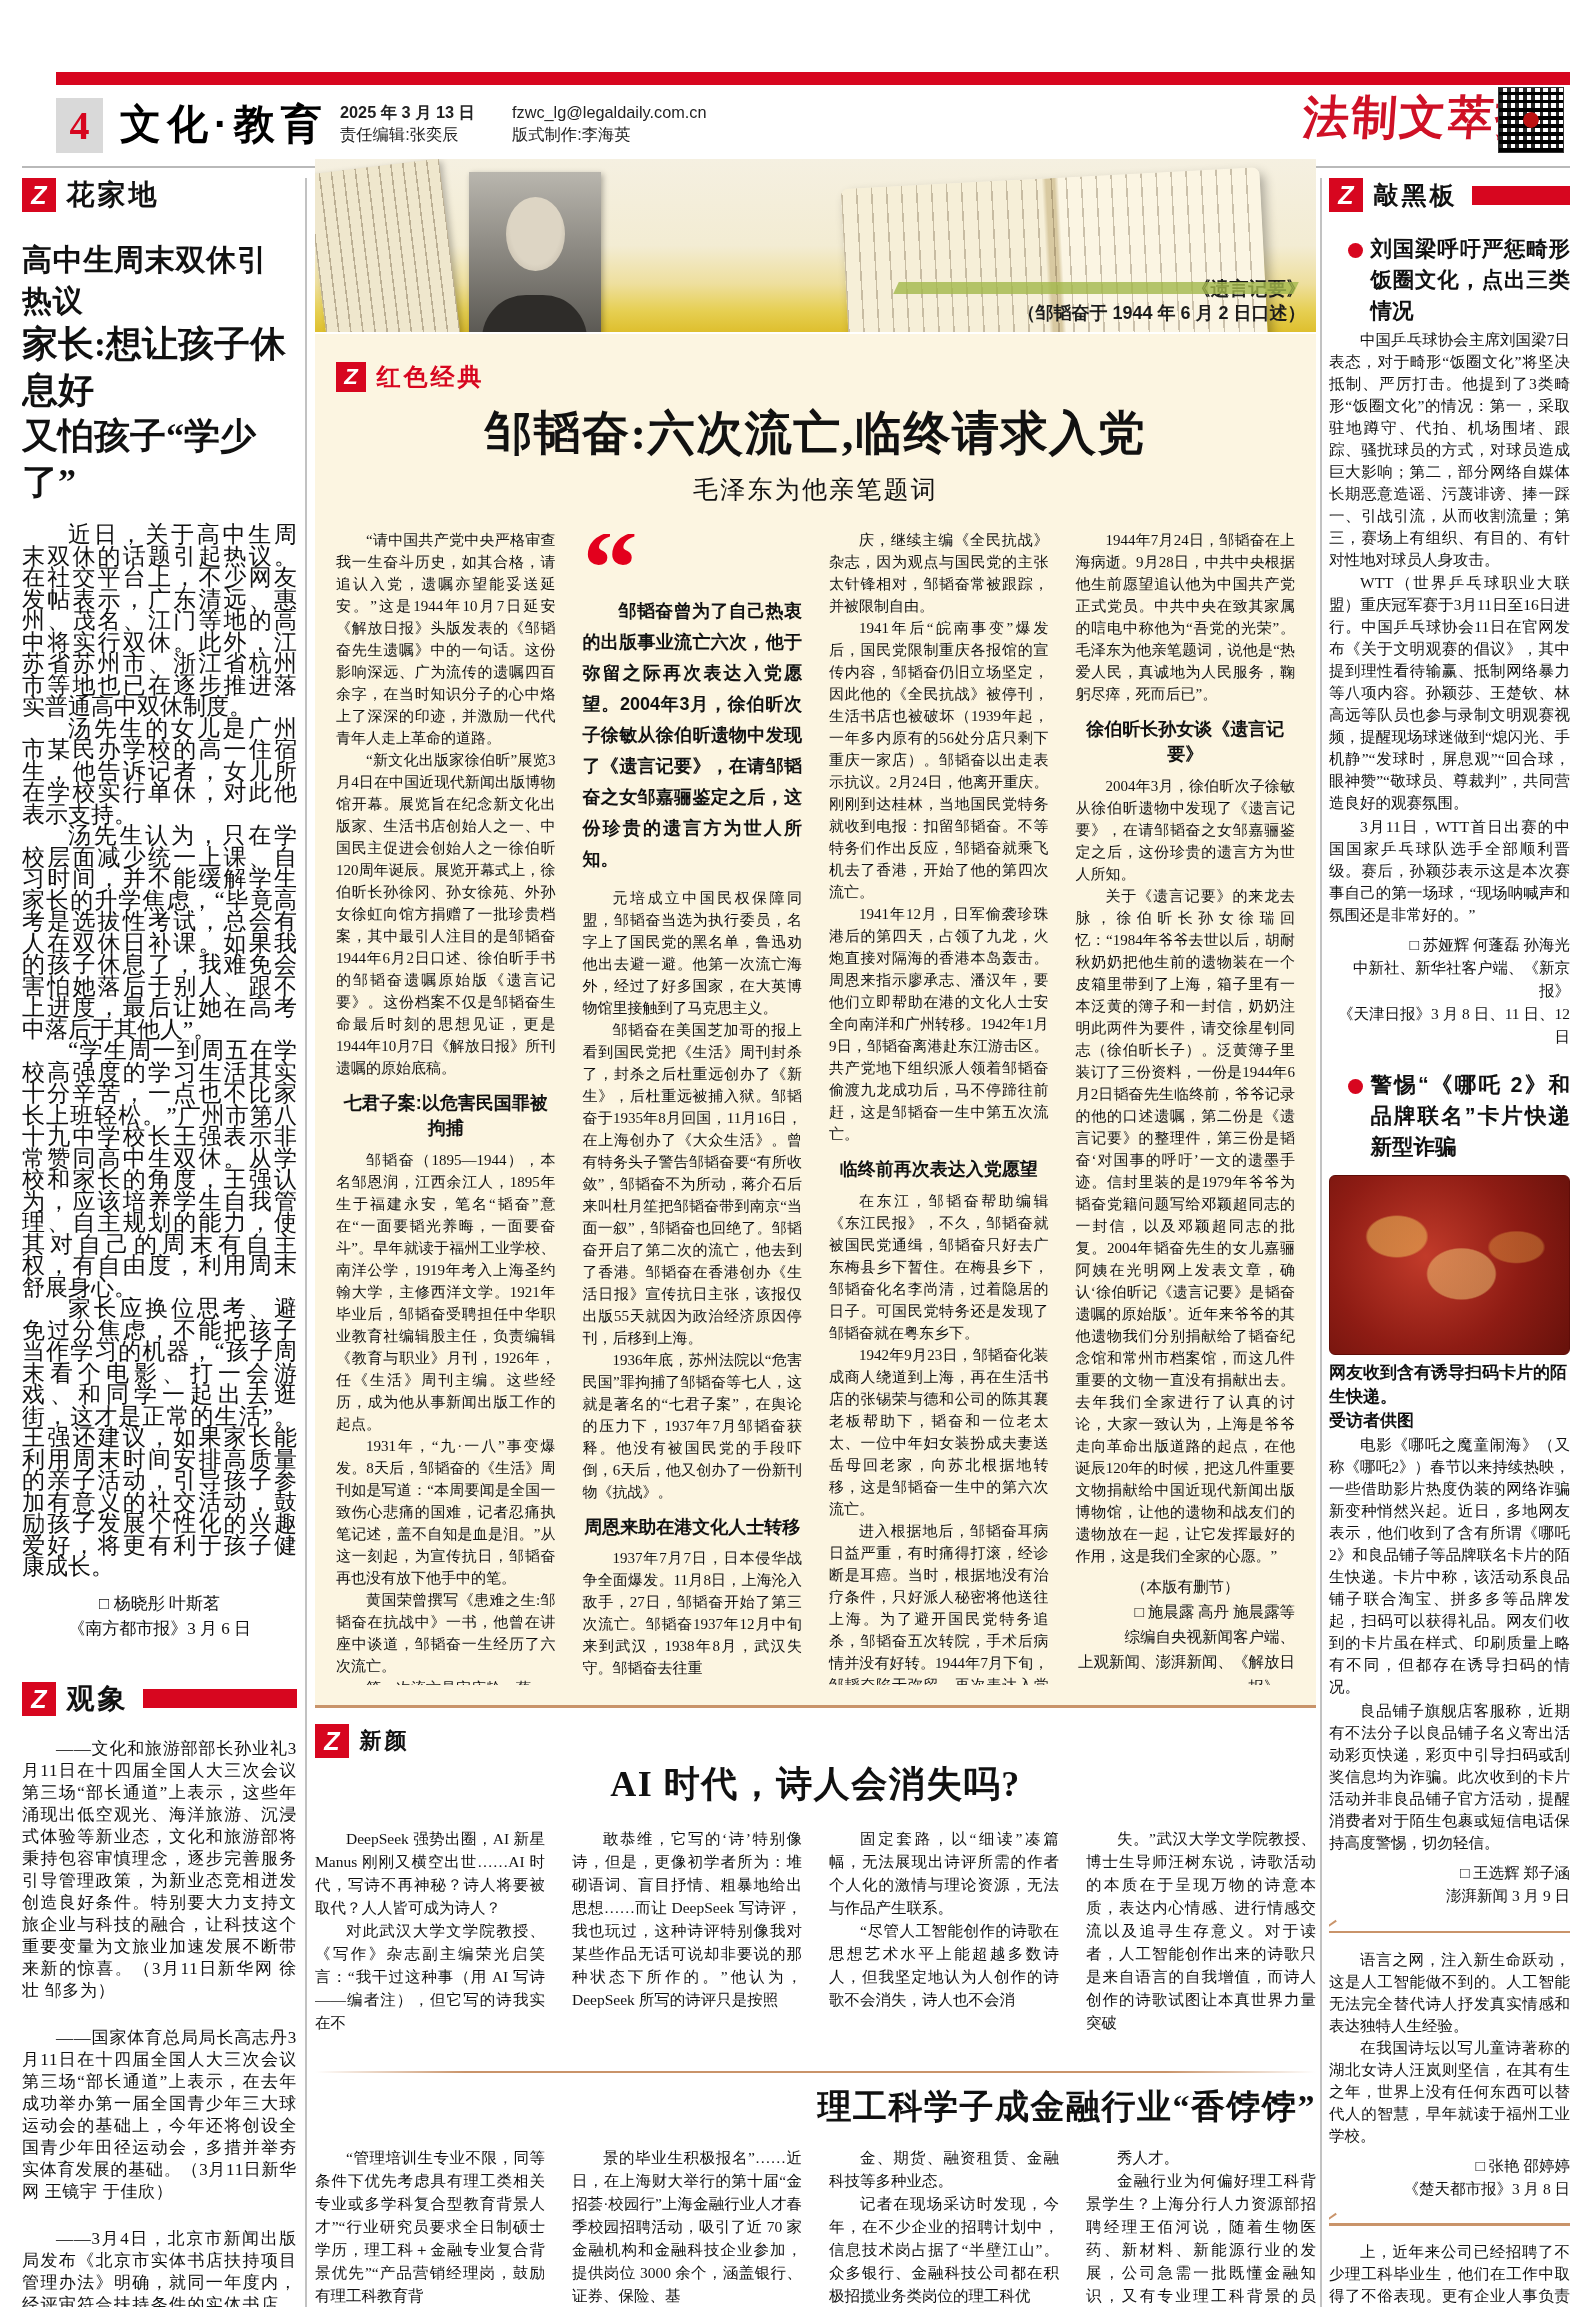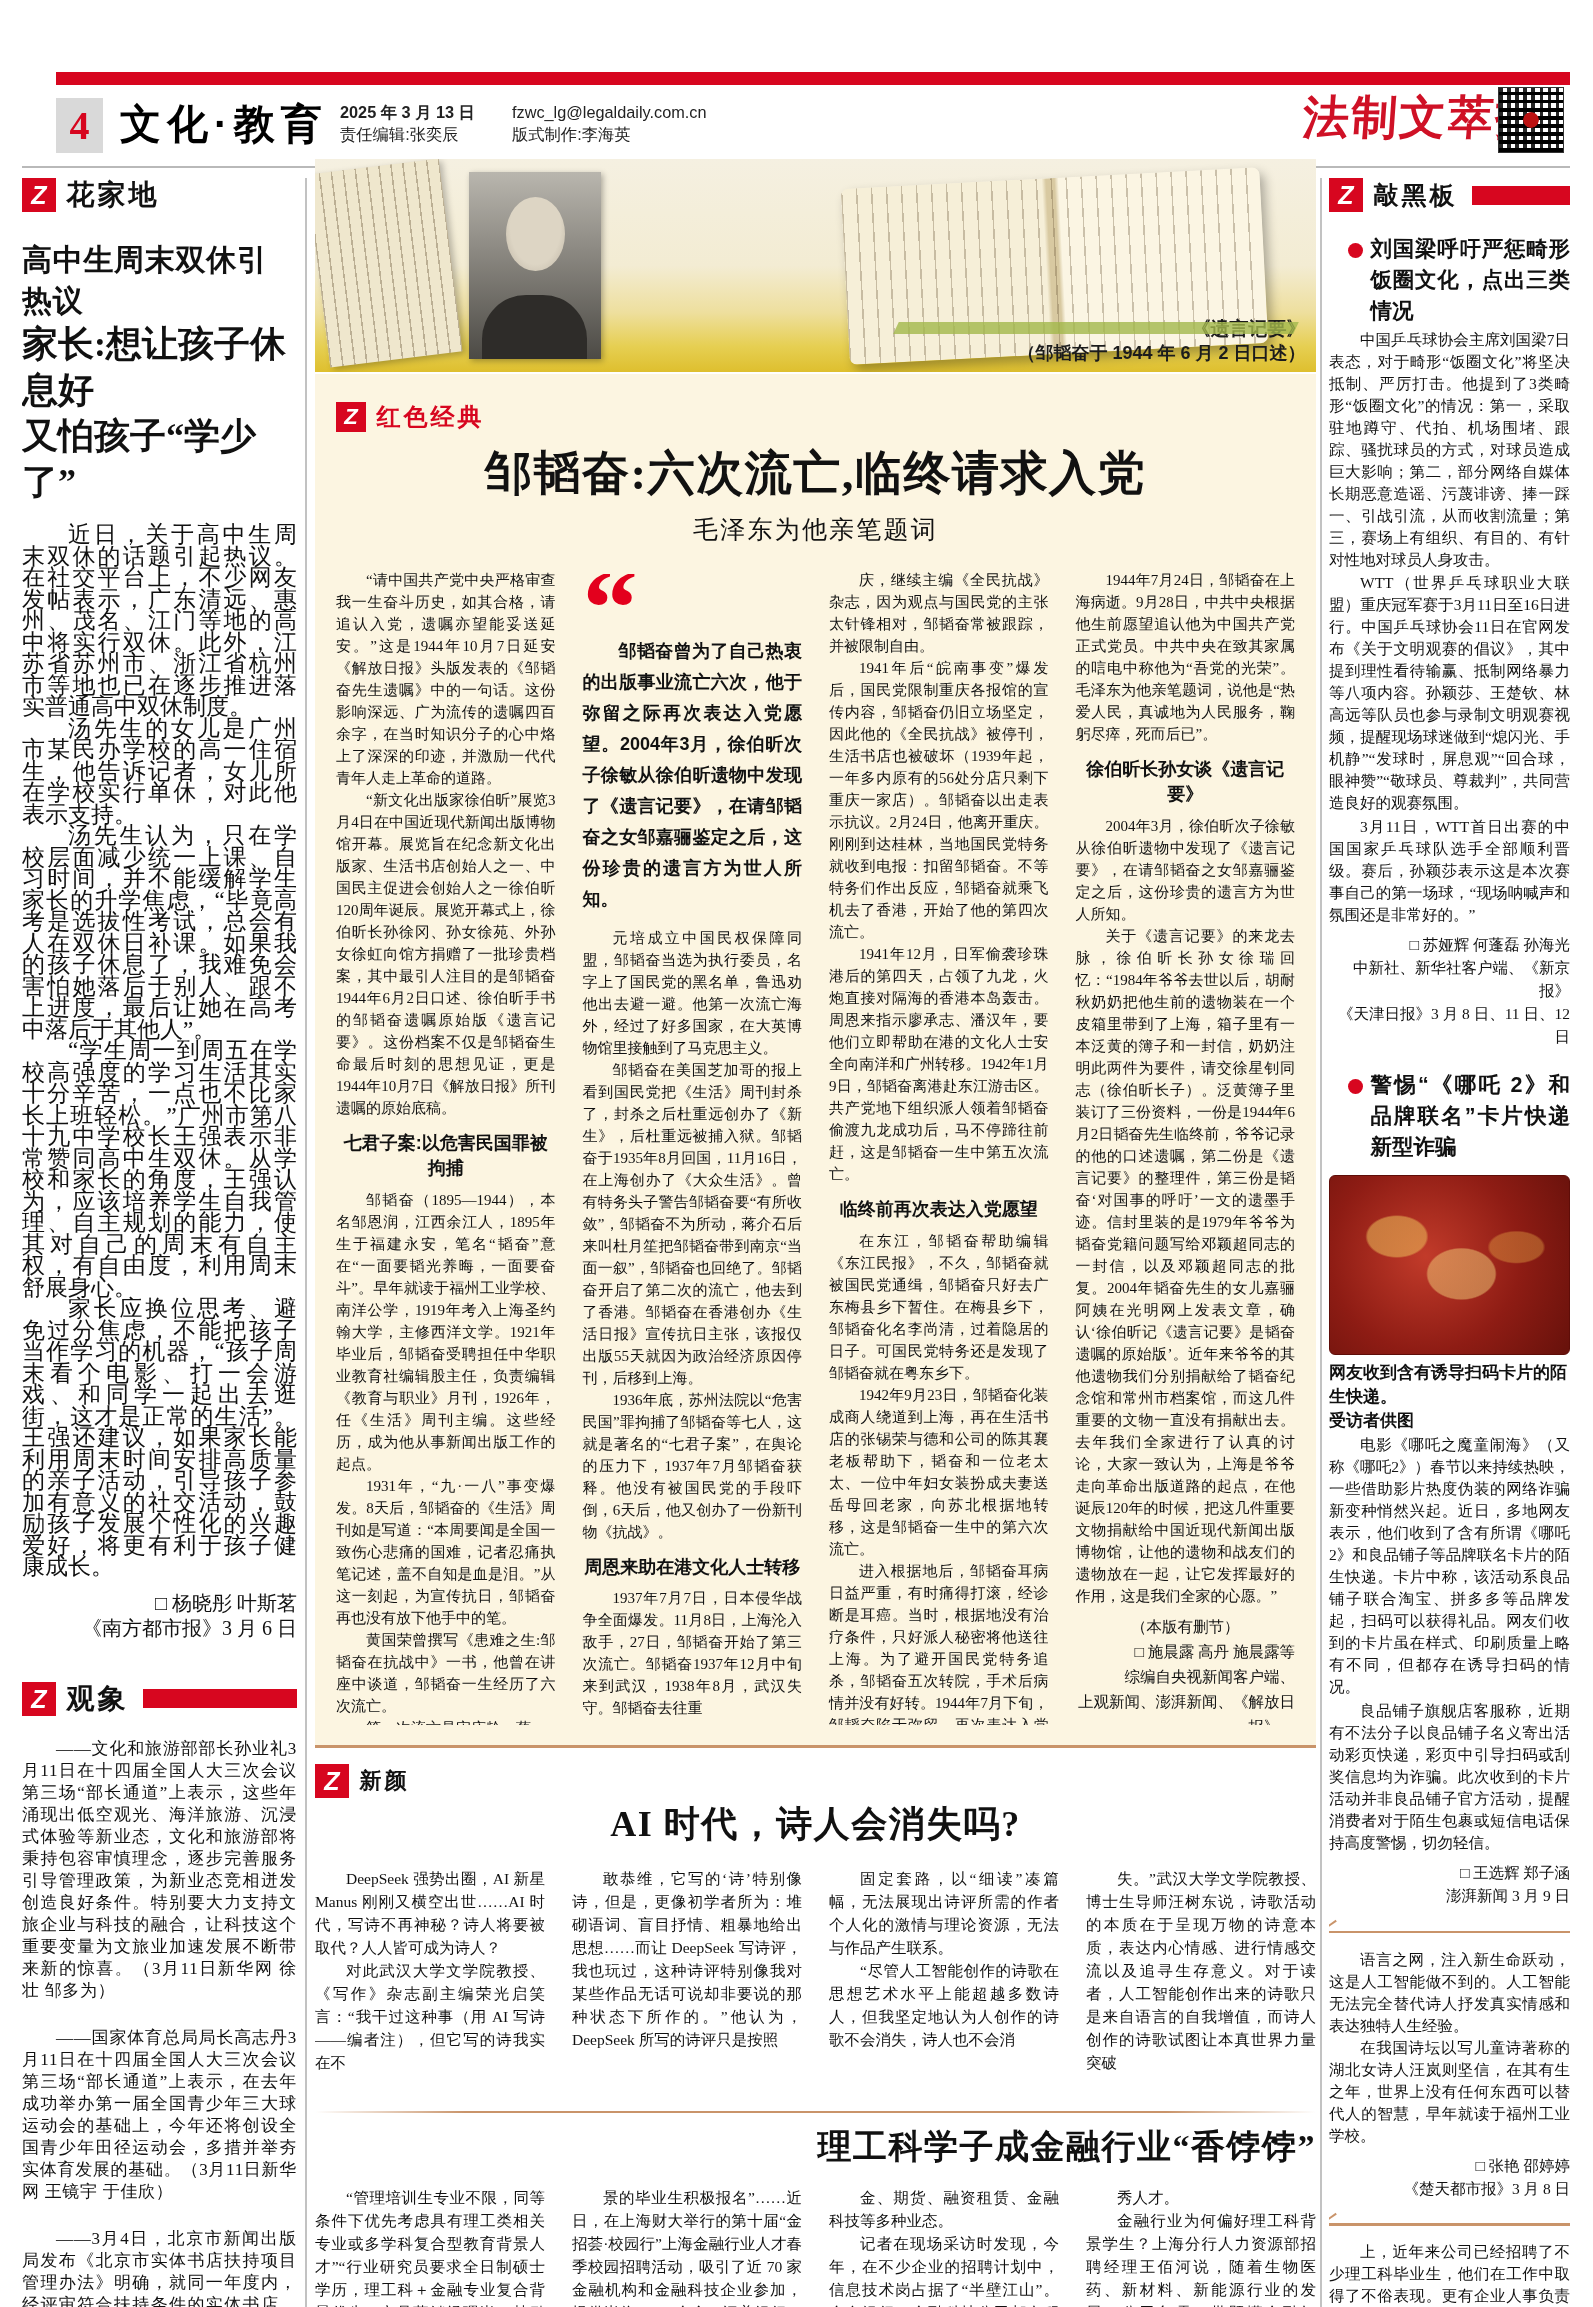--- a/index.html
+++ b/index.html
@@ -33,28 +33,28 @@
   .zrow .ztxt{font:bold 28px/34px "Liberation Sans",sans-serif;letter-spacing:3px;color:#111}
   .zrow .zbar{flex:1;height:19px;background:#d7061f;margin-left:4.4px}
 
   
   .leftcol{left:22px;top:178px;width:275px;height:2129px;overflow:hidden}
   .lc-head{margin-top:27px}
   .kicker{font:bold 30px/41px "Liberation Serif",serif;letter-spacing:0.7px}
   .bigtitle{font:bold 36px/46px "Liberation Serif",serif;letter-spacing:0}
   .body-p{font-size:23px;line-height:21.5px;text-align:justify;text-indent:2em;margin:0}
   .leftcol .body{margin-top:19px}
-  .byline{font-size:20px;line-height:25px;text-align:right;margin-top:13.3px}
+  .byline{font-size:17px;line-height:25px;text-align:center;margin-top:13.3px}
   .obs-wrap{margin-top:22px}
   .obs-wrap p{font-size:17px;line-height:22px;letter-spacing:0.7px;
               text-align:justify;text-indent:2em;margin:0 0 25px 0}
 
   
   .main{left:315px;top:159px;width:1001px;height:2148px;overflow:hidden}
-  .strip{position:relative;height:213px;overflow:hidden;
+  .strip{position:relative;height:173px;overflow:hidden;
     background:linear-gradient(180deg,#f5f0e1 0%,#f3ecd3 50%,#eedf9e 72%,#e6cf52 88%,#debf2e 100%)}
   .strip::after{content:"";position:absolute;left:58%;bottom:38px;width:40%;height:12px;
     background:#a3b84b;transform:skewX(-25deg);opacity:.8}
   .manuscript{position:absolute;left:3px;top:7.4px;width:133px;height:194px;background:#efe7cd;
     transform:rotate(-7deg);box-shadow:3px 3px 6px rgba(0,0,0,.25);
     background-image:repeating-linear-gradient(90deg,rgba(90,70,40,.35) 0 1.5px,rgba(0,0,0,0) 1.5px 12px)}
   .portrait{position:absolute;left:154px;top:13.3px;width:132px;height:187px;
     background:linear-gradient(180deg,#b9b6ae 0%,#8e8b84 40%,#4c4a45 100%);box-shadow:2.2px 2.2px 6px rgba(0,0,0,.3)}
   .portrait::before{content:"";position:absolute;left:37px;top:25px;width:59px;height:74px;border-radius:50%;
     background:radial-gradient(ellipse at 50% 40%,#ddd5c4 0 60%,#b9b0a0 100%)}

